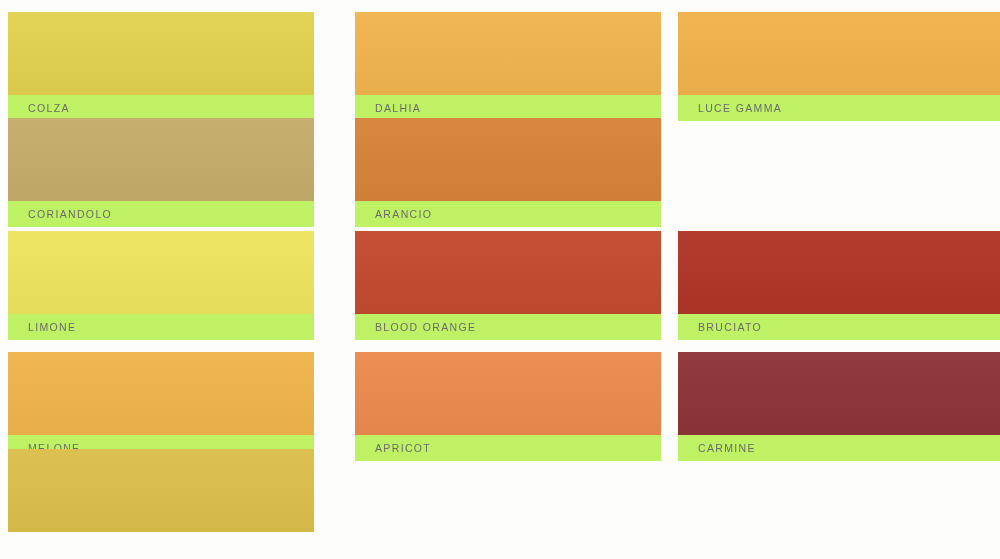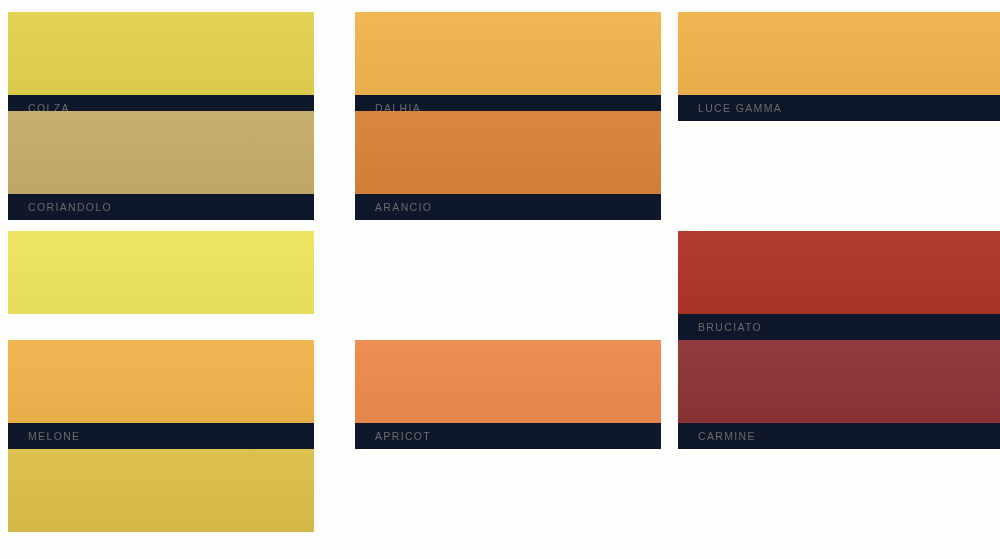--- a/index.html
+++ b/index.html
@@ -32,38 +32,38 @@
   .col-1 { left: 355px; width: 306px; }
   .col-2 { left: 678px; width: 358px; }
 
   
   .cell {
     position: absolute;
     left: 0;
     width: 100%;
   }
   .cell.r0 { top: 12px;  }
-  .cell.r1 { top: 111px; }
+  .cell.r1 { top: 118px; }
   .cell.r2 { top: 231px; }
-  .cell.r3 { top: 340px; }
+  .cell.r3 { top: 352px; }
   .cell.r4 { top: 449px; }
 
   .swatch {
     width: 100%;
     height: 83px;
     display: block;
     
     background-image:
       linear-gradient(rgba(255,255,255,0.035), rgba(0,0,0,0.035));
   }
 
   .label-strip {
     width: 100%;
     height: 26px;
-    background: #0f172a;
+    background: #bef264;
     display: flex;
     align-items: center;
   }
   .label-text {
     font-family: "Liberation Sans", sans-serif;
     font-size: 10.5px;
     letter-spacing: 1.35px;
     color: #6b6b6b;
     padding-left: 20px;
     white-space: nowrap;
@@ -84,20 +84,23 @@
       </div>
     </div>
     <div class="cell r1">
       <div class="swatch" style="background-color: rgb(197, 172, 106);"></div>
       <div class="label-strip">
         <span class="label-text">CORIANDOLO</span>
       </div>
     </div>
     <div class="cell r2">
       <div class="swatch" style="background-color: rgb(237, 228, 94);"></div>
+      <div class="label-strip">
+        <span class="label-text">LIMONE</span>
+      </div>
     </div>
     <div class="cell r3">
       <div class="swatch" style="background-color: rgb(239, 180, 75);"></div>
       <div class="label-strip">
         <span class="label-text">MELONE</span>
       </div>
     </div>
     <div class="cell r4">
       <div class="swatch" style="background-color: rgb(220, 191, 74);"></div>
     </div>
@@ -107,20 +110,26 @@
     <div class="cell r0">
       <div class="swatch" style="background-color: rgb(240, 180, 78);"></div>
       <div class="label-strip">
         <span class="label-text">DALHIA</span>
       </div>
     </div>
     <div class="cell r1">
       <div class="swatch" style="background-color: rgb(216, 130, 58);"></div>
       <div class="label-strip">
         <span class="label-text">ARANCIO</span>
+      </div>
+    </div>
+    <div class="cell r2">
+      <div class="swatch" style="background-color: rgb(194, 74, 46);"></div>
+      <div class="label-strip">
+        <span class="label-text">BLOOD ORANGE</span>
       </div>
     </div>
     <div class="cell r3">
       <div class="swatch" style="background-color: rgb(236, 139, 78);"></div>
       <div class="label-strip">
         <span class="label-text">APRICOT</span>
       </div>
     </div>
   </div>
 

